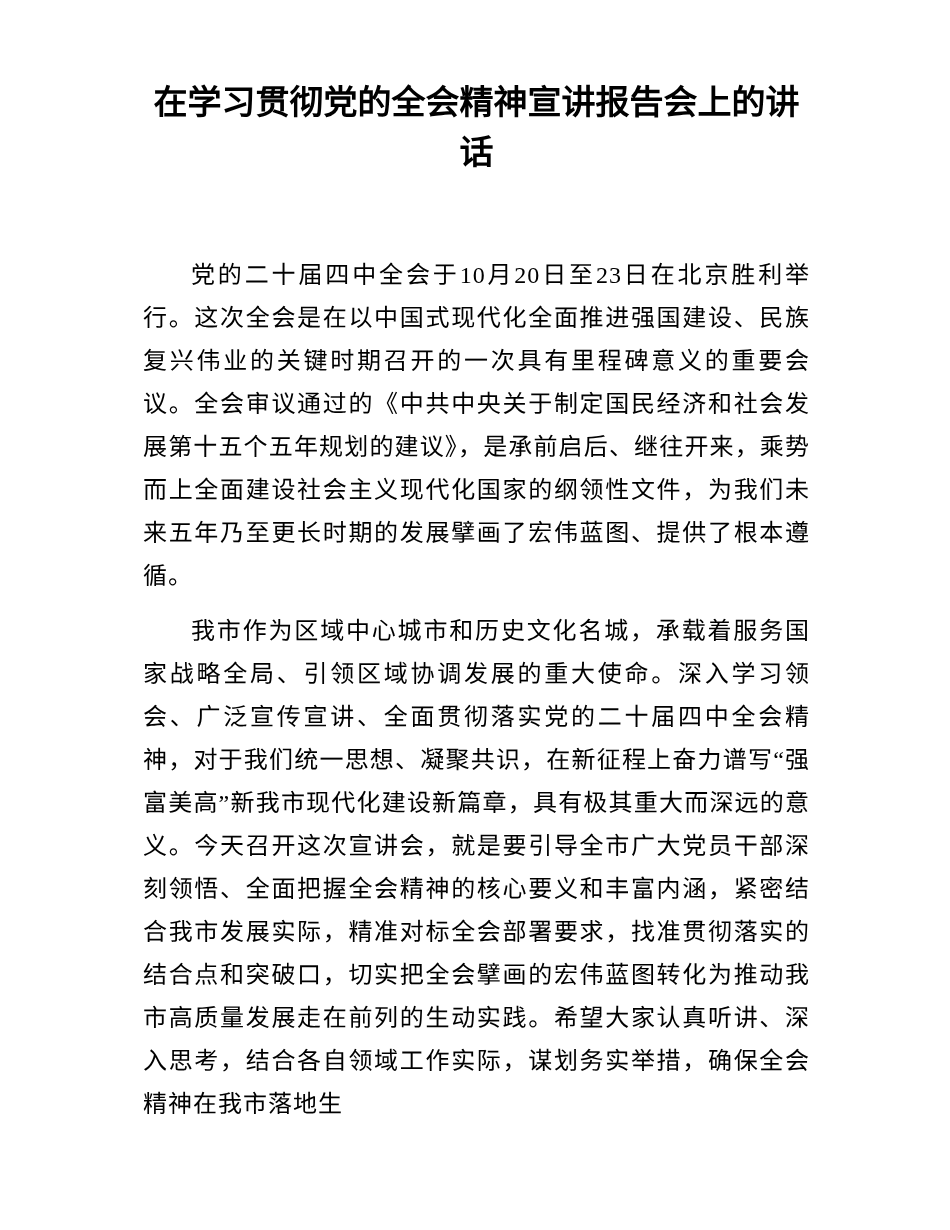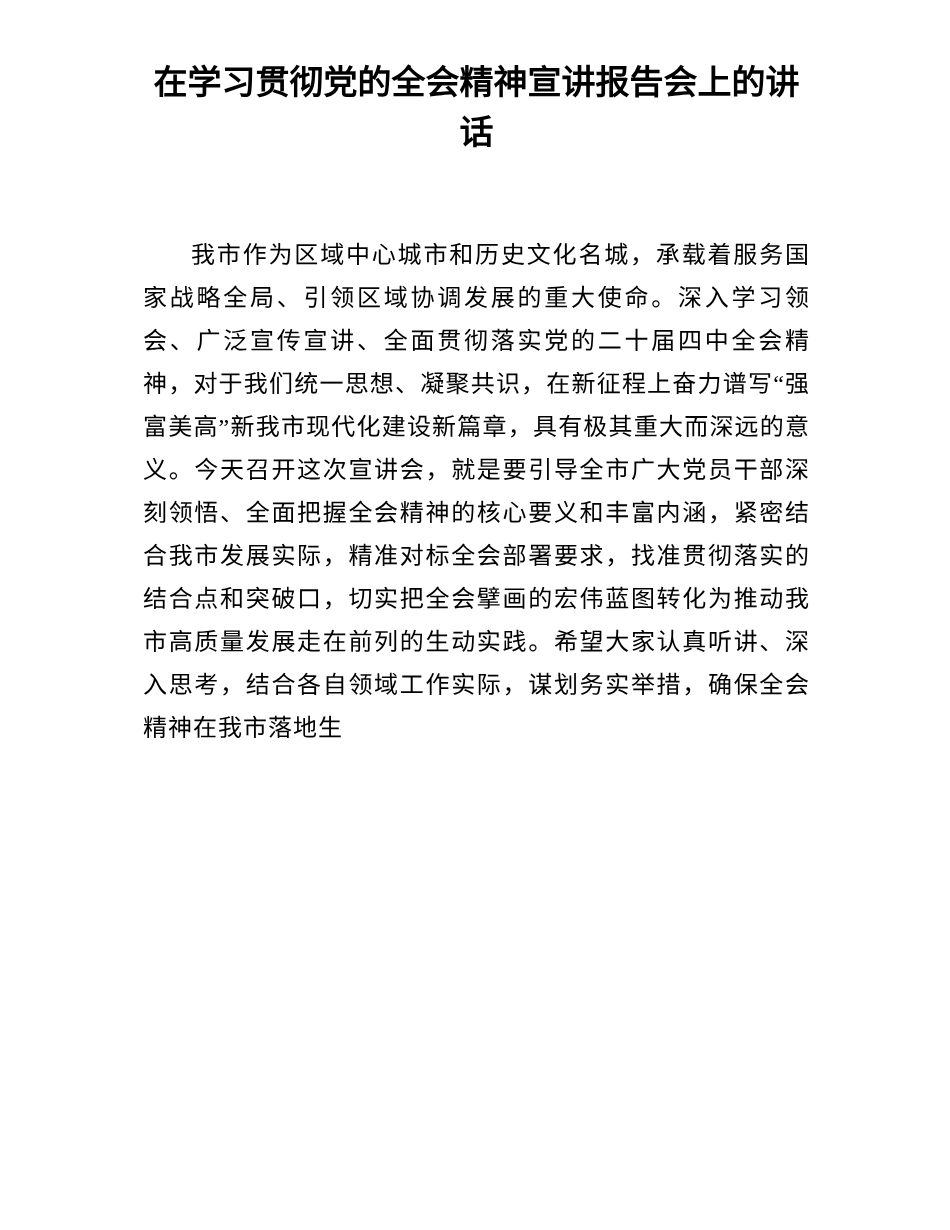--- a/index.html
+++ b/index.html
@@ -7,21 +7,21 @@
     padding: 0;
     background: #ffffff;
   }
   .page {
     position: relative;
     width: 950px;
     height: 1230px;
     margin: 0 auto;
     background: #ffffff;
     box-sizing: border-box;
-    padding: 58px 140px 0 143px;
+    padding: 78px 140px 0 143px;
     overflow: hidden;
     font-family: "Liberation Serif", "DejaVu Serif", serif;
     color: #000000;
   }
   .doc-title {
     margin: 0 0 76px 0;
     font-size: 34px;
     font-weight: bold;
     line-height: 50px;
     text-align: center;
@@ -45,15 +45,16 @@
     text-justify: inter-ideograph;
   }
 </style>
 </head>
 <body>
 
 <div class="page">
   <h1 class="doc-title">在学习贯彻党的全会精神宣讲报告会上的讲话</h1>
 
 
+  <p class="body-para">党的二十届四中全会于10月20日至23日在北京胜利举行。这次全会是在以中国式现代化全面推进强国建设、民族复兴伟业的关键时期召开的一次具有里程碑意义的重要会议。全会审议通过的《中共中央关于制定国民经济和社会发展第十五个五年规划的建议》，是承前启后、继往开来，乘势而上全面建设社会主义现代化国家的纲领性文件，为我们未来五年乃至更长时期的发展擘画了宏伟蓝图、提供了根本遵循。</p>
 
   <p class="body-para">我市作为区域中心城市和历史文化名城，承载着服务国家战略全局、引领区域协调发展的重大使命。深入学习领会、广泛宣传宣讲、全面贯彻落实党的二十届四中全会精神，对于我们统一思想、凝聚共识，在新征程上奋力谱写“强富美高”新我市现代化建设新篇章，具有极其重大而深远的意义。今天召开这次宣讲会，就是要引导全市广大党员干部深刻领悟、全面把握全会精神的核心要义和丰富内涵，紧密结合我市发展实际，精准对标全会部署要求，找准贯彻落实的结合点和突破口，切实把全会擘画的宏伟蓝图转化为推动我市高质量发展走在前列的生动实践。希望大家认真听讲、深入思考，结合各自领域工作实际，谋划务实举措，确保全会精神在我市落地生</p>
 </div>
 
 </body></html>

